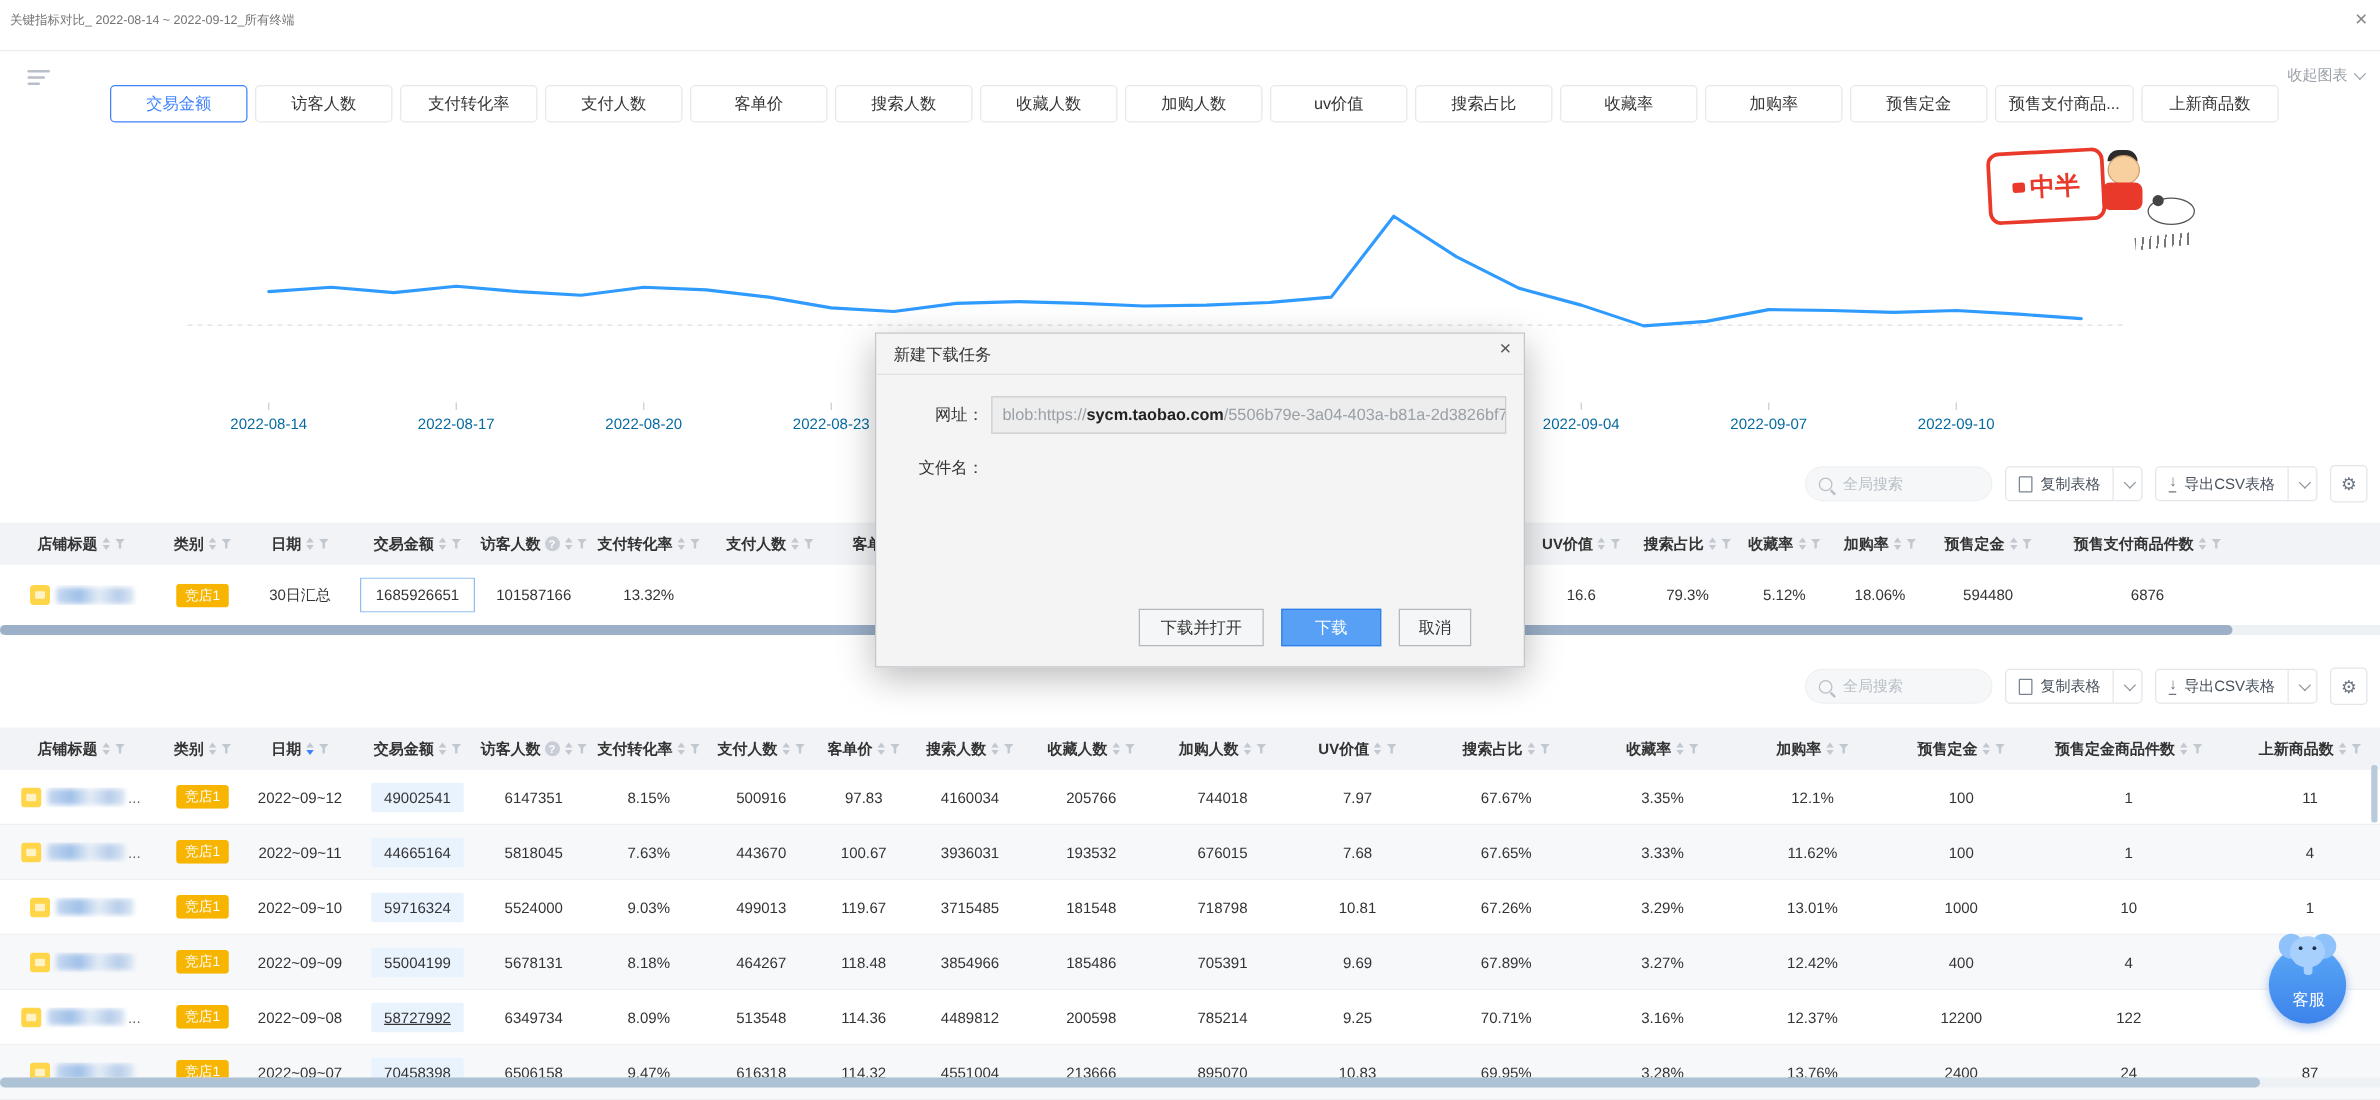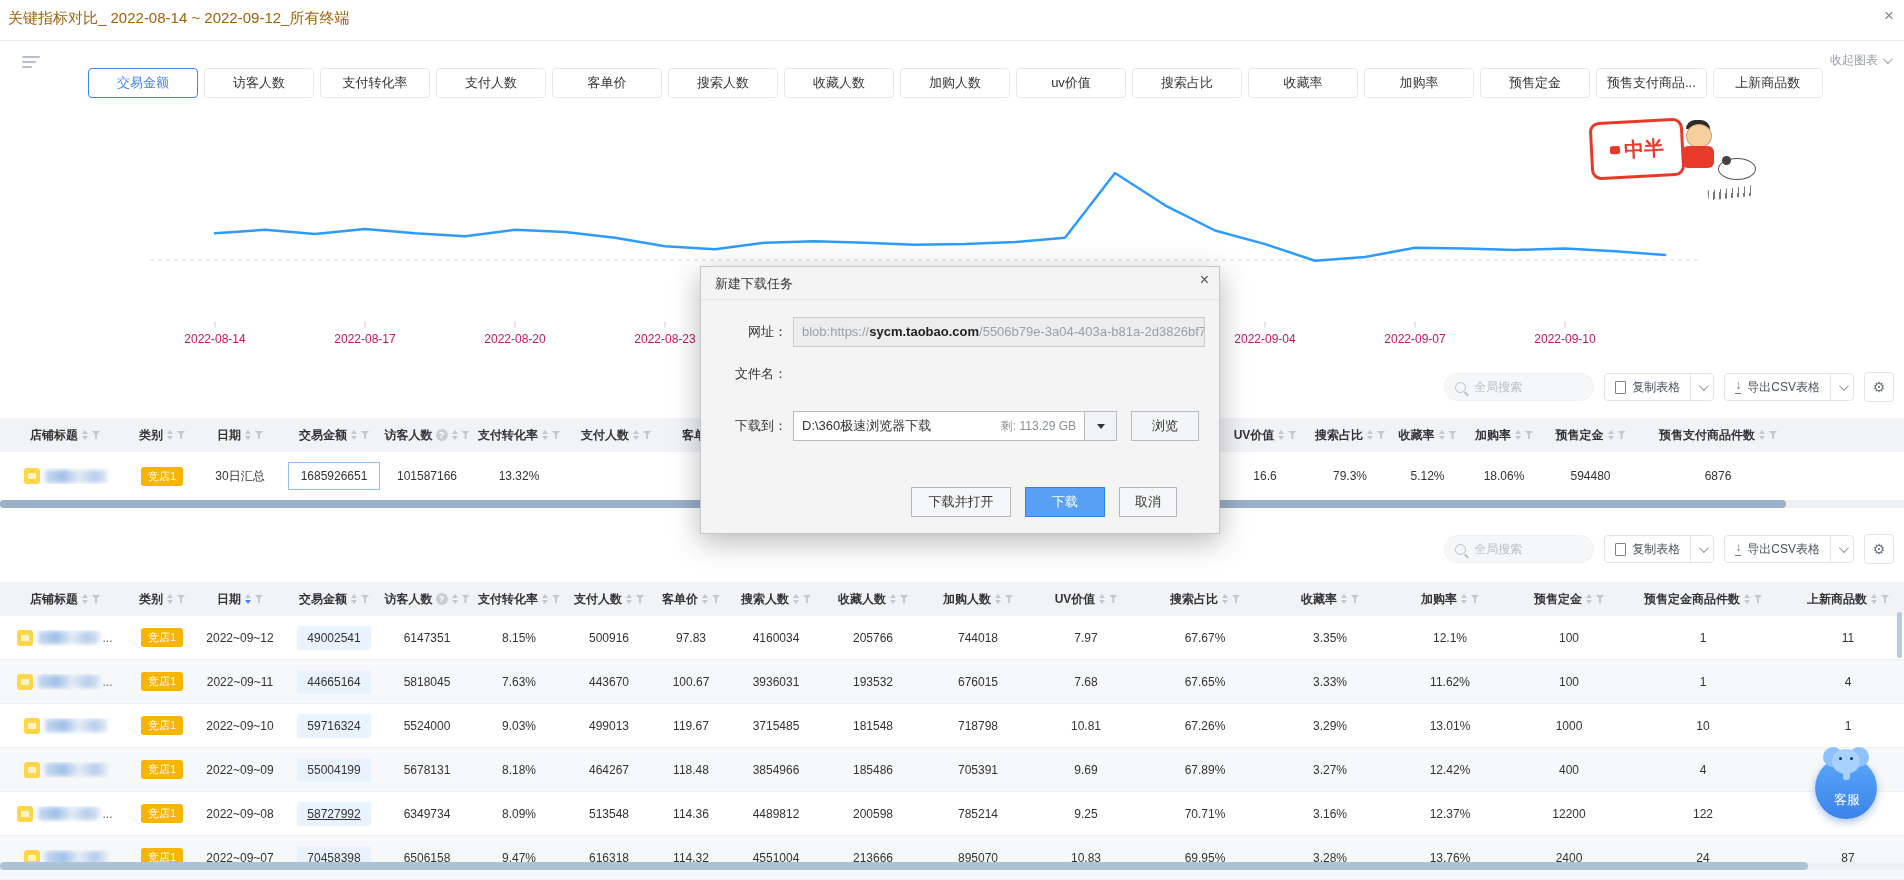--- a/index.html
+++ b/index.html
@@ -1,35 +1,35 @@
 <!DOCTYPE html>
 <html><head>
 <meta charset="utf-8">
 <style>
   html,body{margin:0;padding:0;background:#fff;}
   .page{position:relative;width:1904px;height:880px;overflow:hidden;background:#fff;
         font-family:"Liberation Sans","DejaVu Sans",sans-serif;color:#333;font-size:12px;}
   
   .titlebar{position:absolute;top:0;left:0;width:100%;height:40px;border-bottom:1px solid #ececec;background:#fff;}
-  .title{position:absolute;left:8px;top:9px;font-size:15px;color:#a16207;}
+  .title{position:absolute;left:8px;top:9px;font-size:10px;color:#737373;}
   .page-close{position:absolute;right:10px;top:6px;font-size:17px;color:#888;cursor:pointer;}
   
   .hamb{position:absolute;left:22px;top:56px;width:18px;cursor:pointer;}
   .hamb i{display:block;height:2px;background:#b8bfc8;margin-bottom:3px;border-radius:1px;}
   .hamb i:nth-child(2){width:14px;} .hamb i:nth-child(3){width:10px;}
   
   .tabs{position:absolute;left:88px;top:68px;display:flex;gap:6px;}
   .tab{min-width:110px;height:30px;display:flex;align-items:center;justify-content:center;
        padding:0 10px;border:1px solid #e6e8eb;border-radius:4px;background:#fff;font-size:13px;color:#333;cursor:pointer;box-sizing:border-box;}
   .tab.active{border-color:#3f82ff;color:#3f82ff;}
   .collapse{position:absolute;right:14px;top:52px;color:#9aa0a8;font-size:12px;display:flex;align-items:center;gap:5px;cursor:pointer;}
   .caret{width:6px;height:6px;border-right:1.5px solid #9aa0a8;border-bottom:1.5px solid #9aa0a8;transform:rotate(45deg) translateY(-2px);display:inline-block;}
   
   .xlabels{position:absolute;top:332px;left:0;width:1904px;height:16px;}
-  .xlab{position:absolute;width:90px;text-align:center;color:#be185d;font-size:12px;}
+  .xlab{position:absolute;width:90px;text-align:center;color:#0369a1;font-size:12px;}
   
   .sticker{position:absolute;left:1590px;top:112px;width:180px;height:100px;z-index:5;}
   .stk-box{position:absolute;left:0;top:8px;width:88px;height:52px;border:3px solid #e8392b;border-radius:10px;
            background:#fff;transform:rotate(-3deg);display:flex;align-items:center;justify-content:center;gap:4px;}
   .stk-shirt{width:10px;height:8px;background:#e8392b;border-radius:2px;}
   .stk-text{color:#e8392b;font-size:20px;font-weight:bold;}
   .stk-head{position:absolute;left:96px;top:12px;width:24px;height:22px;border-radius:50%;background:#f8cf9f;border:1px solid #caa06c;}
   .stk-hair{position:absolute;left:96px;top:8px;width:24px;height:9px;border-radius:12px 12px 0 0;background:#2b2b2b;}
   .stk-body{position:absolute;left:92px;top:34px;width:32px;height:22px;border-radius:6px;background:#e8392b;}
   .stk-dog{position:absolute;left:128px;top:46px;width:36px;height:20px;border-radius:50%;background:#fff;border:1.5px solid #555;}
@@ -752,31 +752,20 @@
       <span class="dlg-lab">网址：</span>
       <div class="url-field">
         <span>blob:https://</span><span class="url-domain">sycm.taobao.com</span><span>/5506b79e-3a04-403a-b81a-2d3826bf73</span>
       </div>
     </div>
 
     <div class="dlg-row" style="top:98px;">
       <span class="dlg-lab">文件名：</span>
     </div>
 
-    <div class="dlg-row" style="top:144px;">
-      <span class="dlg-lab">下载到：</span>
-      <div class="dest-field">
-        <span>D:\360极速浏览器下载</span>
-        <span class="dfree">剩: 113.29 GB</span>
-      </div>
-      <div class="drop-btn">
-          <span class="tri"></span>
-        </div>
-      <div class="browse">浏览</div>
-    </div>
 
     <div class="dlg-btns">
       <div class="btn open">下载并打开</div>
       <div class="btn primary">下载</div>
       <div class="btn cancel">取消</div>
     </div>
   </div>
 
   <div class="svc">
     <div class="svc-circle"></div>

